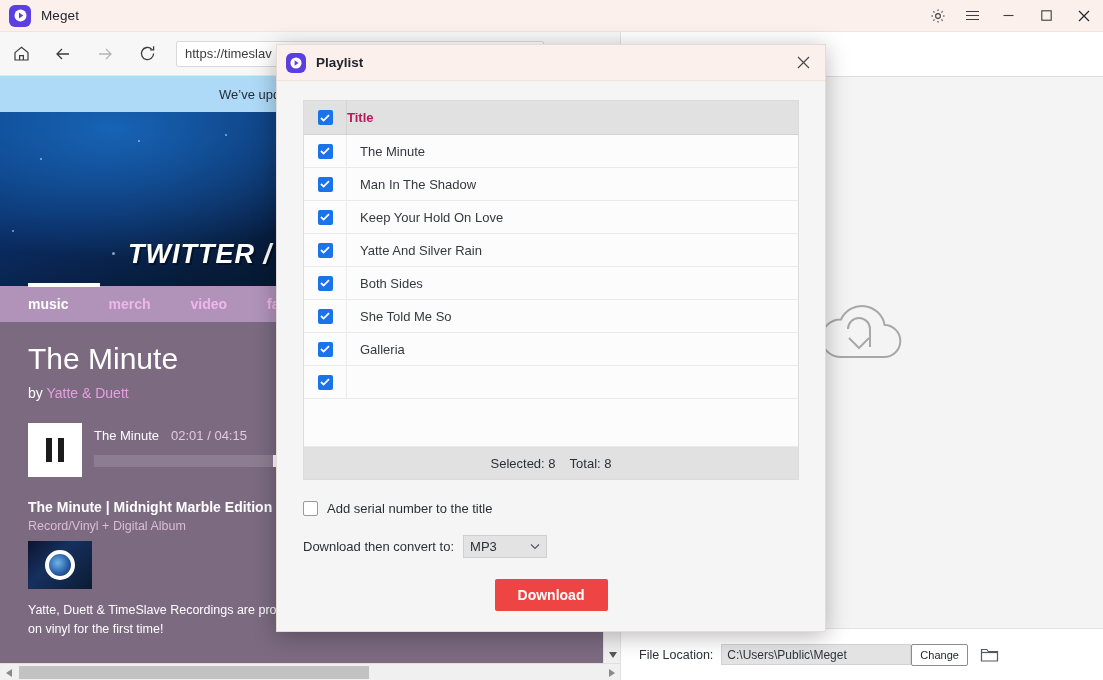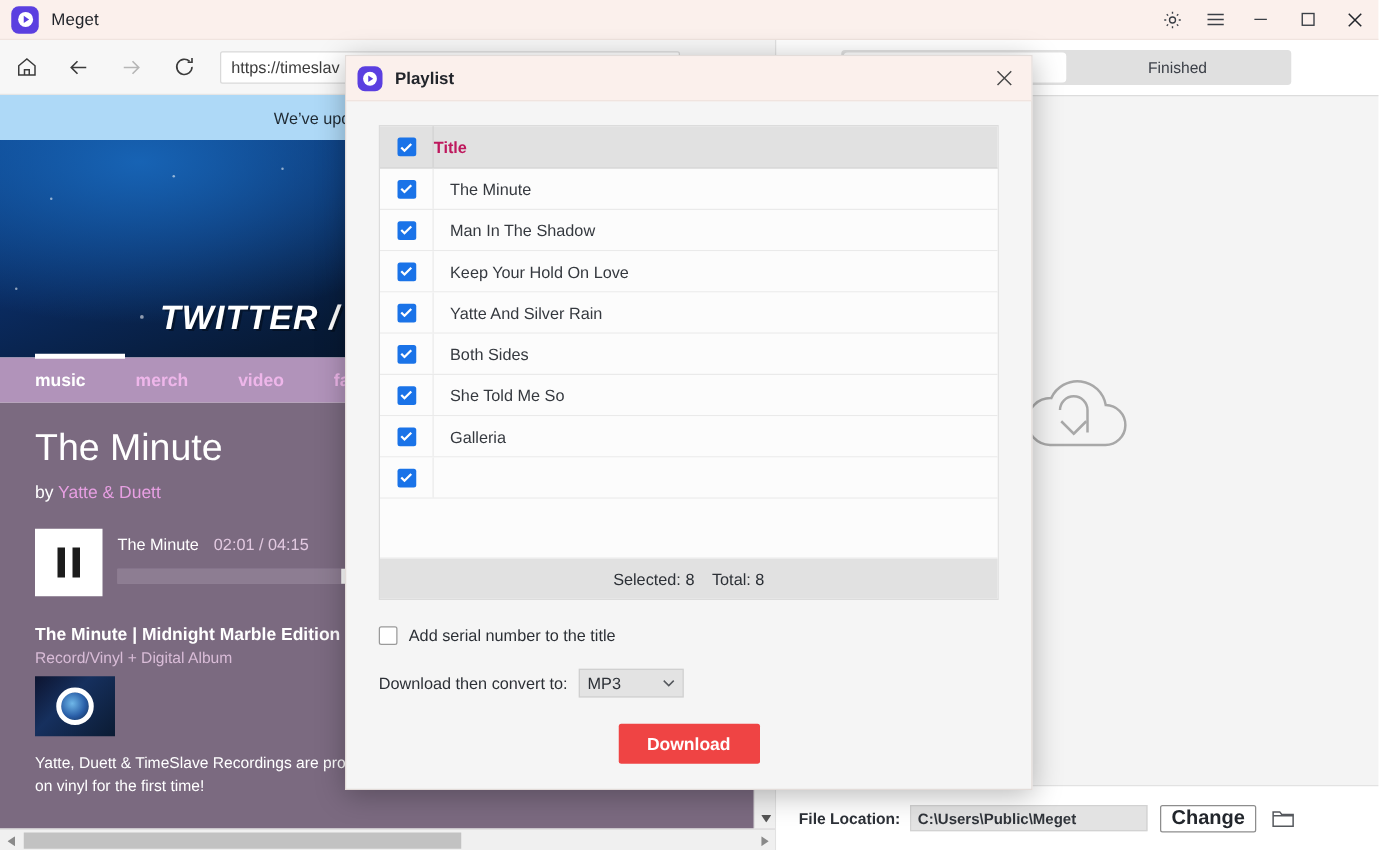--- a/index.html
+++ b/index.html
@@ -188,33 +188,33 @@
   .dl-tab.active { background: #ffffff; font-weight: bold; }
   .dl-body {
     position: absolute; top: 44px; left: 0; right: 0; bottom: 52px;
     background: #f4f4f4; border-top: 1px solid #dcdcdc;
     display: flex; align-items: center; justify-content: center;
   }
   .cloud-icon { margin-top: -40px; }
   .dl-footer {
     position: absolute; left: 0; right: 0; bottom: 0; height: 52px;
     background: #ffffff; border-top: 1px solid #e2e2e2;
-    display: flex; align-items: center; padding-left: 18px; font-weight: bold;
+    display: flex; align-items: center; padding-left: 18px;
   }
   .dl-footer .label { font-size: 12.5px; color: #2d3138; white-space: nowrap; }
   .dl-path {
     margin-left: 8px; width: 190px; height: 21px;
     background: #e3e3e3; border: 1px solid #d2d2d2;
     font-size: 12px; color: #30343a; display: flex; align-items: center; padding: 0 5px;
     white-space: nowrap; overflow: hidden;
   }
   .dl-change {
-    margin-left: 10px; height: 22px; padding: 0 8px;
+    height: 22px; padding: 0 8px;
     background: #ffffff; border: 1px solid #8d8d8d; border-radius: 2px;
-    font-size: 16px; color: #22262c; display: flex; align-items: center;
+    font-size: 11px; color: #22262c; display: flex; align-items: center;
   }
   .dl-folder { margin-left: 12px; color: #55585d; display: flex; align-items: center; }
 
   
   .dialog {
     position: absolute; left: 276px; top: 44px; width: 550px; height: 588px;
     background: #f5f5f5;
     box-shadow: 0 4px 22px rgba(0,0,0,.28);
     border: 1px solid #e3dcd9;
   }
@@ -439,24 +439,20 @@
     </div>
     <div class="thumb"></div>
     <div class="arrow right">
       <svg width="6" height="8" viewBox="0 0 6 8" fill="#8a8a8a">
           <path d="M0 0l6 4-6 4z"></path>
         </svg>
     </div>
   </div>
 
   <div class="dl-panel">
-    <div class="dl-tabs">
-      <div class="dl-tab active">ing</div>
-      <div class="dl-tab">Finished</div>
-    </div>
     <div class="dl-body">
       <div class="cloud-icon">
         <svg width="96" height="80" viewBox="0 0 96 80" fill="none" stroke="#a8a8a8" stroke-width="2">
           <path d="M26 66h44a16 16 0 0 0 .6-32A23 23 0 0 0 27 28.5 15 15 0 0 0 26 66Z"></path>
           <path d="M34 38a11 11 0 0 1 22 0v18"></path>
           <path d="M46.5 48.5 45 58l-9.5-9.5" stroke="none"></path>
           <path d="M45.5 56.5 45 57l-10-10M45 57l10-10"></path>
         </svg>
       </div>
     </div>

